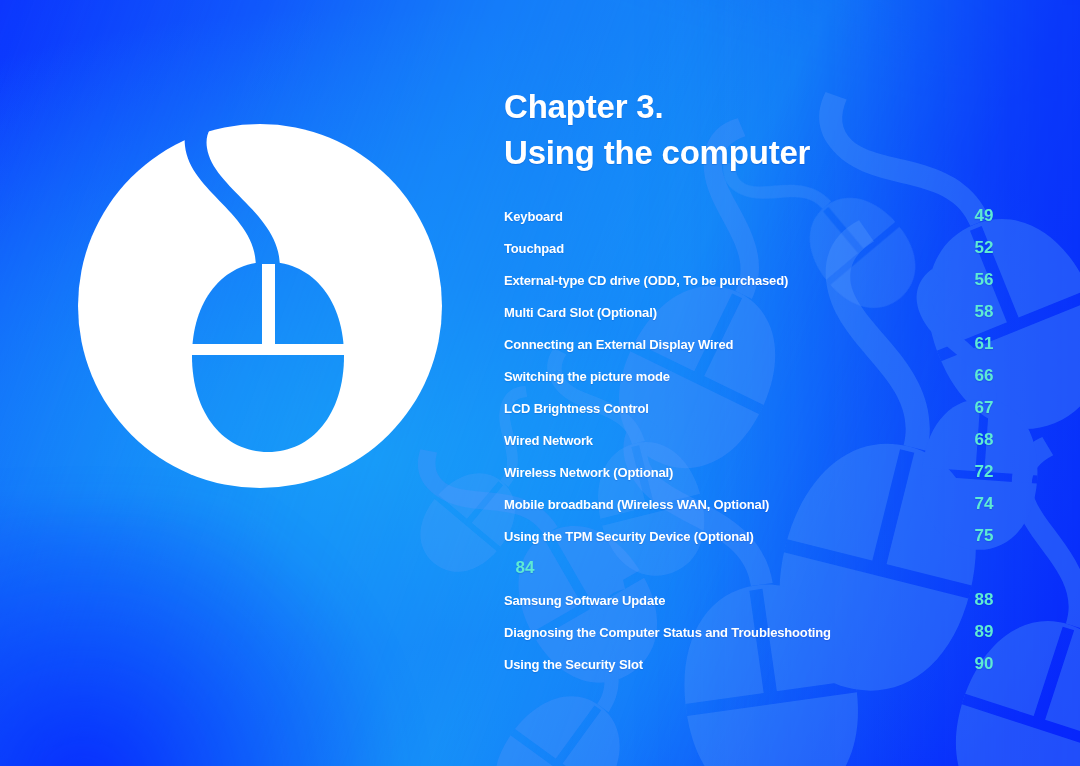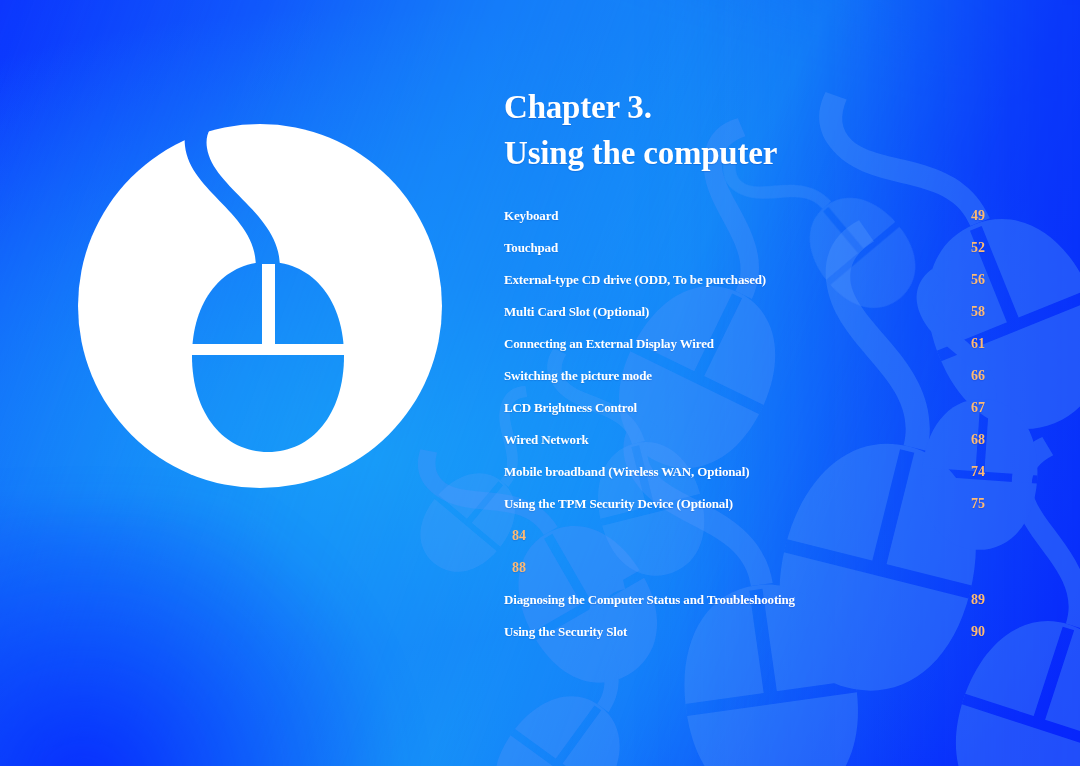--- a/index.html
+++ b/index.html
@@ -5,21 +5,21 @@
   html, body {
     margin: 0;
     padding: 0;
     background: #0a3bfb;
   }
   #page {
     position: relative;
     width: 1080px;
     height: 766px;
     overflow: hidden;
-    font-family: Liberation Serif, serif;
+    font-family: Liberation Sans, sans-serif;
     background: #0b35fb;
   }
   
   .bg-base {
     position: absolute;
     inset: 0;
     background:
       radial-gradient(120% 95% at 34% 60%, rgba(22,158,248,1) 0%, rgba(20,130,250,0.85) 26%, rgba(12,70,252,0.0) 62%),
       linear-gradient(118deg, #0b33fe 0%, #0d3dfd 18%, #1273f8 44%, #1593f7 56%, #0f5cfb 72%, #0a31fe 100%);
   }
@@ -96,24 +96,24 @@
     white-space: nowrap;
   }
   .toc-label {
     color: #ffffff;
     font-weight: bold;
     font-size: 13px;
     letter-spacing: -0.15px;
     text-shadow: 0 1px 1px rgba(0,20,120,0.16);
   }
   .toc-page {
-    color: #fdba74;
+    color: #5eead4;
     font-weight: bold;
-    font-size: 14px;
-    text-align: left;
+    font-size: 17px;
+    text-align: center;
     min-width: 26px;
     padding-left: 8px;
     text-shadow: 0 1px 1px rgba(0,20,120,0.16);
   }
   
   .toc-row.tight .toc-page { padding-left: 2px; }
 </style>
 </head>
 <body>
 
@@ -242,31 +242,36 @@
         </div>
         <div class="toc-row">
           <span class="toc-label">LCD Brightness Control</span>
           <span class="toc-page">67</span>
         </div>
         <div class="toc-row">
           <span class="toc-label">Wired Network</span>
           <span class="toc-page">68</span>
         </div>
         <div class="toc-row">
+          <span class="toc-label">Wireless Network (Optional)</span>
+          <span class="toc-page">72</span>
+        </div>
+        <div class="toc-row">
           <span class="toc-label">Mobile broadband (Wireless WAN, Optional)</span>
           <span class="toc-page">74</span>
         </div>
         <div class="toc-row">
           <span class="toc-label">Using the TPM Security Device (Optional)</span>
           <span class="toc-page">75</span>
         </div>
         <div class="toc-row">
           <span class="toc-page">84</span>
         </div>
         <div class="toc-row">
+          <span class="toc-label">Samsung Software Update</span>
           <span class="toc-page">88</span>
         </div>
         <div class="toc-row tight">
           <span class="toc-label">Diagnosing the Computer Status and Troubleshooting</span>
           <span class="toc-page">89</span>
         </div>
         <div class="toc-row">
           <span class="toc-label">Using the Security Slot</span>
           <span class="toc-page">90</span>
         </div>

